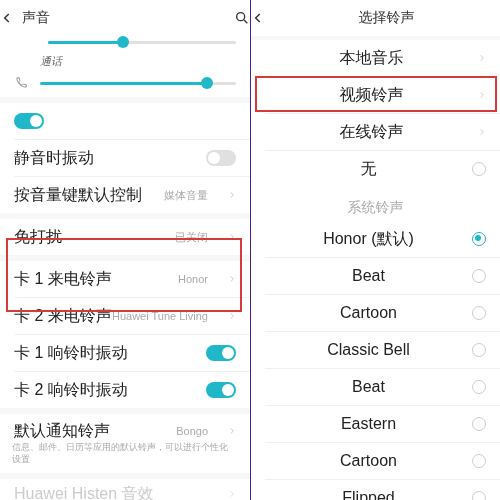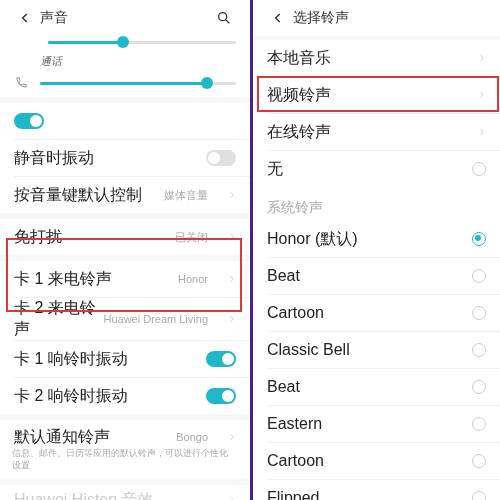--- a/index.html
+++ b/index.html
@@ -1,20 +1,20 @@
 <!DOCTYPE html>
 <html><head>
 <meta charset="utf-8">
 <style>
   * { box-sizing: border-box; margin: 0; padding: 0; }
   body { font-family: -apple-system, "Helvetica Neue", Arial, sans-serif; background: #fff; width: 500px; height: 500px; overflow: hidden; font-size: 12px; color: #333; }
   .wrap { display: flex; width: 500px; height: 500px; }
   .pane { width: 250px; height: 500px; background: #fff; overflow: hidden; position: relative; }
-  .pane + .pane { border-left: 3px solid #4c1d95; }
-  .hdr { display: flex; align-items: center; height: 36px; padding: 0 18px; }
+  .pane + .pane { border-left: 1px solid #4c1d95; text-align: center; }
+  .hdr { display: flex; align-items: center; height: 36px; padding: 0 0; }
   .hdr .back { width: 16px; display: flex; align-items: center; }
   .hdr .title { flex: 1; font-size: 14px; font-weight: 500; padding-left: 6px; }
   .hdr .search { width: 16px; display: flex; align-items: center; justify-content: center; }
   svg { display: block; }
   .row { display: flex; align-items: center; min-height: 36px; padding: 0 14px; position: relative; }
   .row .label { flex: 1; color: #222; font-size: 16px; }
   .row .value { color: #aaa; font-size: 11px; margin-right: 20px; }
   .row .chev { color: #ccc; }
   .sub { color: #aaa; font-size: 9px; padding: 0 14px 8px 12px; line-height: 1.3; }
   .section { color: #aaa; font-size: 14px; padding: 12px 14px 4px 14px; }
@@ -122,21 +122,21 @@
       <span class="value">Honor</span>
       <span class="chev">
           <svg width="8" height="10" viewBox="0 0 24 24" fill="none" stroke="#ccc" stroke-width="3">
             <path d="M8 4l8 8-8 8"></path>
           </svg>
         </span>
     </div>
     <div class="divider"></div>
     <div class="row">
       <span class="label">卡 2 来电铃声</span>
-      <span class="value">Huawei Dream Living</span>
+      <span class="value">Huawei Tune Living</span>
       <span class="chev">
           <svg width="8" height="10" viewBox="0 0 24 24" fill="none" stroke="#ccc" stroke-width="3">
             <path d="M8 4l8 8-8 8"></path>
           </svg>
         </span>
     </div>
     <div class="divider"></div>
     <div class="row">
       <span class="label">卡 1 响铃时振动</span>
       <span class="toggle on">

